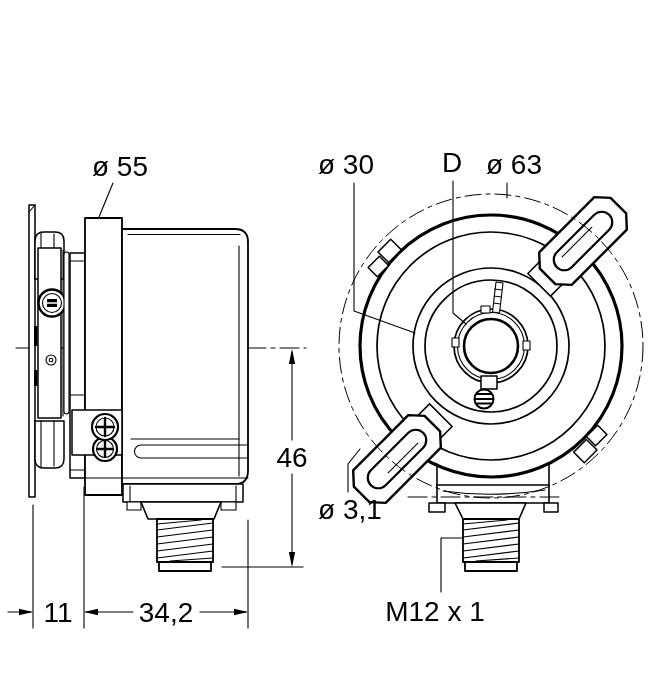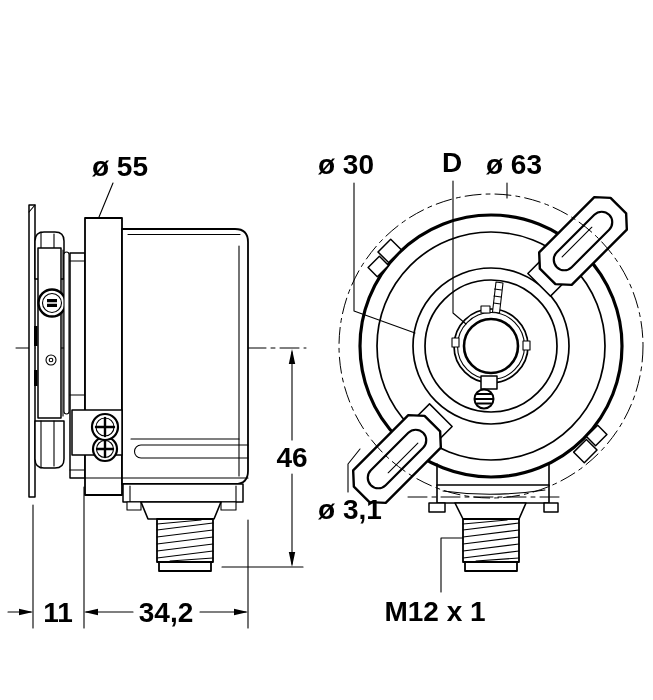--- a/index.html
+++ b/index.html
@@ -1,16 +1,16 @@
 <!DOCTYPE html>
 <html><head>
 <meta charset="utf-8">
 <style>
   html,body{margin:0;padding:0;background:#fff;}
-  .canvas{position:relative;width:653px;height:688px;background:#fff;overflow:hidden;font-weight:bold;}
+  .canvas{position:relative;width:653px;height:688px;background:#fff;overflow:hidden;}
   svg{display:block;}
   svg text{font-family:"Liberation Sans","DejaVu Sans",sans-serif;font-size:28px;fill:#000;}
   .outline{stroke:#000;fill:#fff;}
   .nofill{stroke:#000;fill:none;}
   .thin{stroke-width:1.1;}
   .med{stroke-width:1.5;}
   .bold{stroke-width:1.8;}
   .dim{stroke:#000;stroke-width:1.1;fill:none;}
   .cl{stroke:#000;stroke-width:1;fill:none;stroke-dasharray:19 5 4 5;}
   .arrow{fill:#000;stroke:none;}

